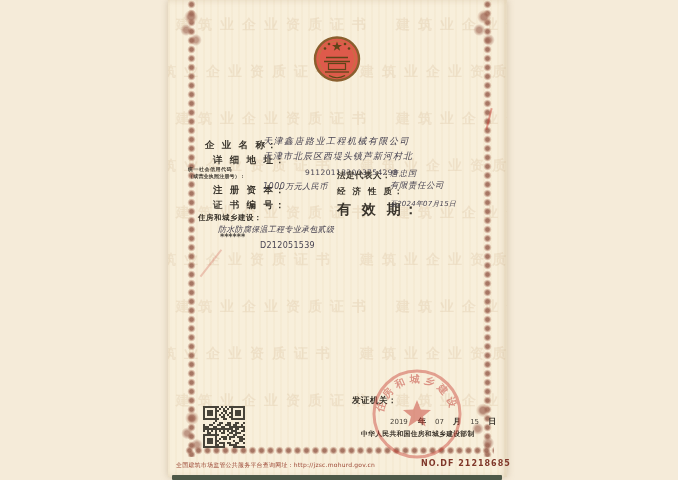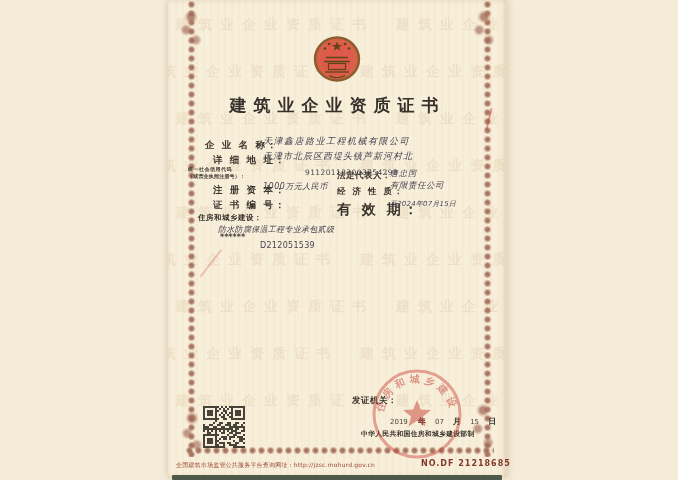--- a/index.html
+++ b/index.html
@@ -59,21 +59,20 @@
       <circle cx="16" cy="8" r="1.3" fill="#5f4418"></circle>
       <circle cx="32" cy="8" r="1.3" fill="#5f4418"></circle>
       <circle cx="12" cy="12.5" r="1.3" fill="#5f4418"></circle>
       <circle cx="36" cy="12.5" r="1.3" fill="#5f4418"></circle>
       <path d="M13 21.5 h22 M11 25.5 h26" stroke="#5f4418" stroke-width="1.4" fill="none"></path>
       <rect x="15.5" y="27.5" width="17" height="6" fill="none" stroke="#5f4418" stroke-width="1.2"></rect>
       <path d="M12 36 h24" stroke="#5f4418" stroke-width="1.3" fill="none"></path>
       <path d="M16 39.5 q8 4.5 16 0" stroke="#5f4418" stroke-width="1.2" fill="none"></path>
     </svg>
 
-    <div class="title" style="top:94px;font-size:17px;letter-spacing:7px;">建筑业企业资质证书</div>
 
     <div class="lbl" style="left:37px;top:139px;font-size:9.5px;letter-spacing:2px;">企 业 名 称：</div>
     <div class="val" style="left:95px;top:135px;font-size:9px;letter-spacing:1.5px;">天津鑫唐路业工程机械有限公司</div>
 
     <div class="lbl" style="left:45px;top:154px;font-size:9.5px;letter-spacing:2px;">详 细 地 址：</div>
     <div class="val" style="left:95px;top:150px;font-size:9px;letter-spacing:1px;">天津市北辰区西堤头镇芦新河村北</div>
 
     <div class="lbl" style="left:20px;top:166px;font-size:5px;letter-spacing:.5px;">统一社会信用代码</div>
     <div class="lbl" style="left:20px;top:173px;font-size:5px;letter-spacing:.2px;">（或营业执照注册号）：</div>
     <div class="val" style="left:93px;top:168px;font-size:7.5px;letter-spacing:.4px;font-style:normal;padding-left:44px;">911201133003754298</div>

